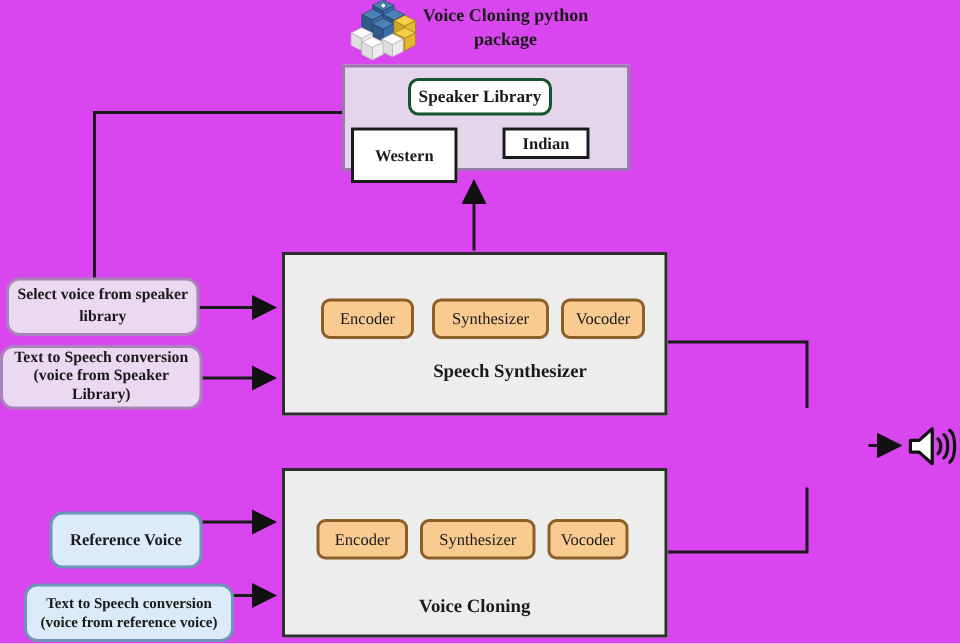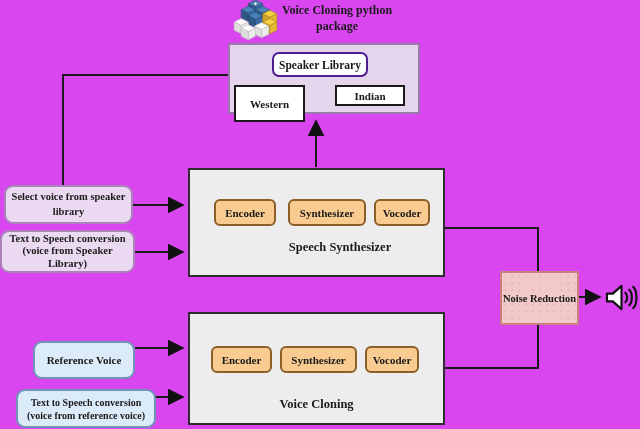--- a/index.html
+++ b/index.html
@@ -9,35 +9,35 @@
   }
   .abs{position:absolute;box-sizing:border-box;}
   .flexc{display:flex;align-items:center;justify-content:center;text-align:center;}
 
   .wires{position:absolute;left:0;top:0;z-index:0;}
 
   .logo{left:232px;top:0px;z-index:2;}
   .title{left:271px;top:3px;width:132px;font-size:12px;font-weight:bold;line-height:1.3;text-align:center;z-index:2;}
 
   .purple-panel{left:228px;top:43px;width:192px;height:71px;background:#e5d5ec;border:2.5px solid #9a7aac;z-index:1;}
-  .speaker-lib{left:42px;top:7px;width:96px;height:25px;background:#ffffff;border:2px solid #4c1d95;border-radius:7px;font-size:11.5px;font-weight:bold;}
+  .speaker-lib{left:42px;top:7px;width:96px;height:25px;background:#ffffff;border:2px solid #14532d;border-radius:7px;font-size:11.5px;font-weight:bold;}
   .western{left:4px;top:40px;width:71px;height:37px;background:#ffffff;border:2px solid #1a1a1a;font-size:11px;font-weight:bold;}
-  .indian{left:105px;top:40px;width:70px;height:21px;background:#ffffff;border:2px solid #1a1a1a;font-size:11px;font-weight:bold;}
+  .indian{left:105px;top:40px;width:58px;height:21px;background:#ffffff;border:2px solid #1a1a1a;font-size:11px;font-weight:bold;}
 
   .in-purple{background:#ead9f1;border:2px solid #a983ba;border-radius:9px;font-weight:bold;z-index:1;}
   .in-blue{background:#dcebfa;border:2px solid #6f94b8;border-radius:9px;font-weight:bold;z-index:1;margin-top:12px;}
   .select-voice{left:4px;top:185px;width:129px;height:39px;font-size:10.5px;line-height:1.35;}
   .tts-speaker{left:0px;top:230px;width:135px;height:43px;font-size:10.5px;line-height:1.2;}
   .reference-voice{left:33px;top:329px;width:102px;height:38px;font-size:11px;}
   .tts-reference{left:16px;top:377px;width:140px;height:39px;font-size:10px;line-height:1.3;}
 
   .gray-panel{width:257px;height:109px;background:#ededed;border:2.5px solid #2e2e2e;z-index:1;}
   .synth-panel{left:188px;top:168px;}
   .clone-panel{left:188px;top:312px;height:113px;}
-  .component{background:#f9cb90;border:2px solid #8c5e28;border-radius:6px;font-size:11px;font-weight:bold;height:27px;}
+  .component{background:#f9cb90;border:2px solid #8c5e28;border-radius:6px;font-size:11px;font-weight:normal;height:27px;}
   .panel-label{left:0;width:100%;text-align:center;font-size:12.5px;font-weight:bold;}
 
   .noise{left:500px;top:271px;width:79px;height:54px;z-index:1;
     background-color:#f2c9c9;border:2px solid #c98080;
     background-image:radial-gradient(circle,#e6b9b9 1px, transparent 1px);background-size:7px 7px;
     font-size:10.5px;font-weight:bold;white-space:nowrap;}
 
   .speaker-icon{left:603px;top:281px;z-index:2;}
 </style>
 </head>
@@ -126,21 +126,20 @@
   <div class="abs flexc in-blue reference-voice">Reference Voice</div>
   <div class="abs flexc in-blue tts-reference">Text to Speech conversion (voice from reference voice)</div>
 
   <div class="abs gray-panel clone-panel">
     <div class="abs flexc component" style="left:21px;top:32px;width:61px;">Encoder</div>
     <div class="abs flexc component" style="left:90px;top:32px;width:77px;">Synthesizer</div>
     <div class="abs flexc component" style="left:175px;top:32px;width:54px;">Vocoder</div>
     <div class="abs panel-label" style="top:83px;">Voice Cloning</div>
   </div>
 
-  <div class="abs flexc noise">Noise Reduction</div>
 
   <svg class="abs speaker-icon" width="37" height="33" viewBox="0 0 38 34">
     <g stroke="#111" fill="none" stroke-width="2.2" stroke-linejoin="round" stroke-linecap="round">
       <path d="M4 13 H10 L19 5 V29 L10 21 H4 Z" fill="#fff"></path>
       <path d="M23 12 C25.5 14.5 25.5 19.5 23 22"></path>
       <path d="M27 9 C30.5 12 30.5 22 27 25"></path>
       <path d="M31 6 C35.5 9.5 35.5 24.5 31 28"></path>
     </g>
   </svg>
 

